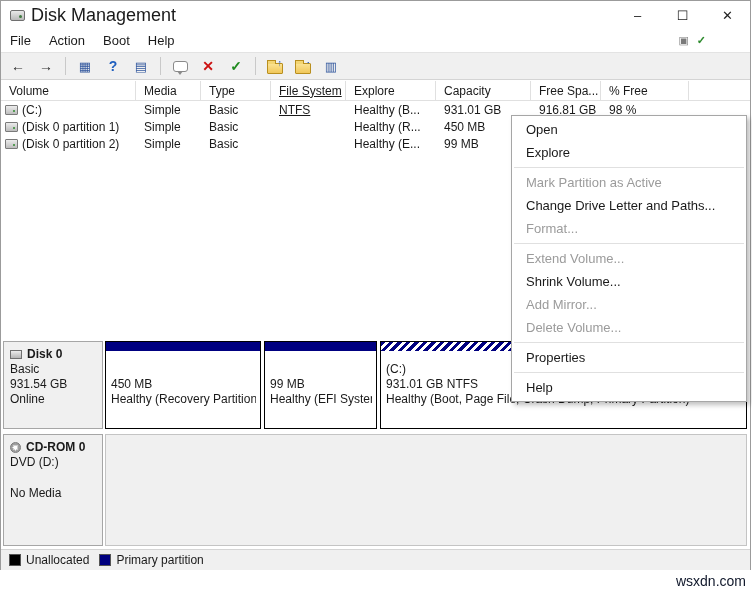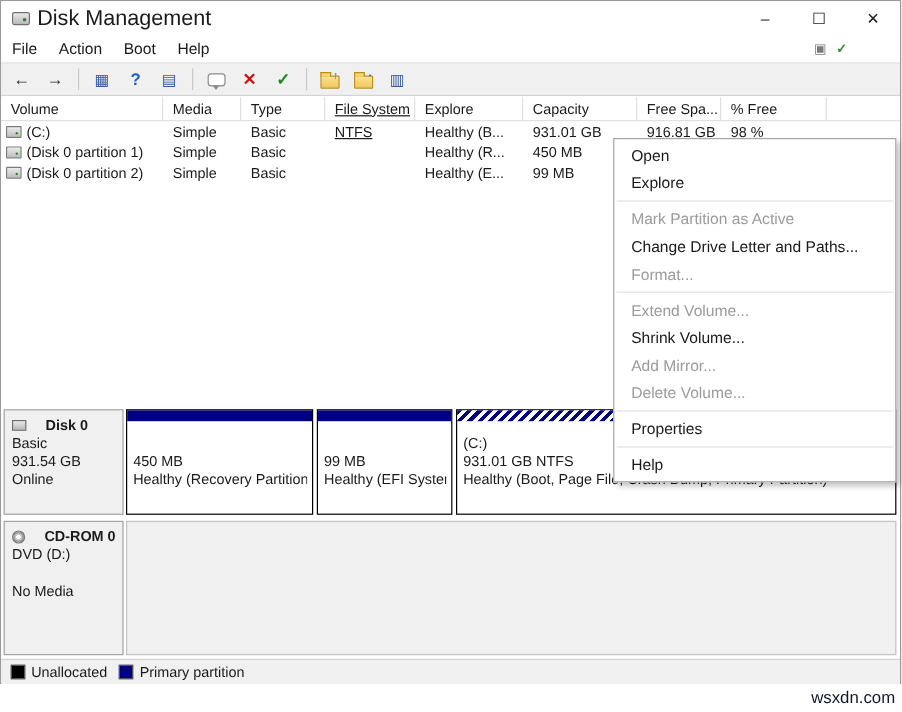--- a/index.html
+++ b/index.html
@@ -66,21 +66,21 @@
   .drive-icon::after { content:""; position:absolute; right:2px; bottom:2px; width:2px; height:2px;
                 background:#2e8b2e; border-radius:50%; }
 
   
   .graphical { position:absolute; left:0; top:338px; width:100%; height:210px; background:#fff; }
   .disk-panel { position:absolute; left:2px; width:100px; background:#f0f0f0;
                 border:1px solid #a6a6a6; font-size:12px; padding:5px 4px 0 6px; }
   .disk0-panel { top:2px; height:88px; }
   .cdrom-panel { top:95px; height:112px; }
   .panel-line { line-height:15px; white-space:nowrap; overflow:hidden; }
-  .panel-title-row { display:flex; align-items:center; gap:16px; font-weight:bold; line-height:15px; }
+  .panel-title-row { display:flex; align-items:center; gap:5px; font-weight:bold; line-height:15px; }
   .mini-drive { width:12px; height:9px; background:linear-gradient(#ececec,#b5b5b5);
                 border:1px solid #6f6f6f; flex:none; }
   .cd-icon { width:11px; height:11px; border-radius:50%; flex:none; border:1px solid #7a7a7a;
              background:radial-gradient(circle, #ffffff 0 2px, #cfcfcf 2px 3px, #9f9f9f 3px 6px); }
   .panel-gap { height:16px; }
 
   .partition { position:absolute; top:2px; height:88px; background:#fff; border:1px solid #000; }
   .part-1 { left:104px; width:156px; }
   .part-2 { left:263px; width:113px; }
   .part-3 { left:379px; width:367px; }

